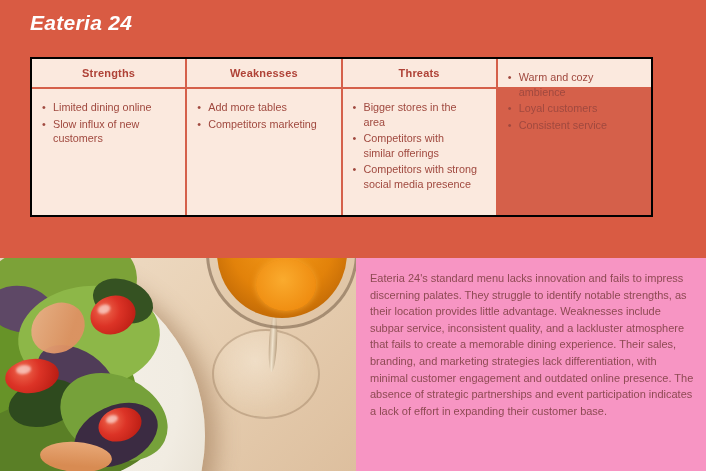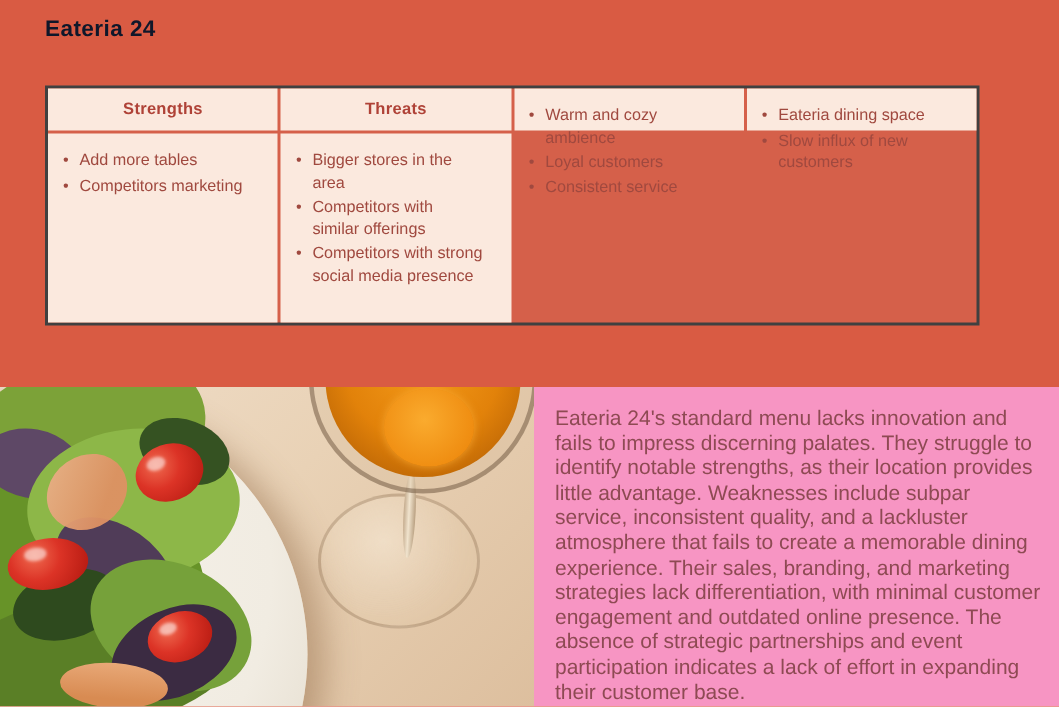--- a/index.html
+++ b/index.html
@@ -12,39 +12,40 @@
     height: 471px;
     background: #D95B43;
     overflow: hidden;
   }
 
   
   .title {
     position: absolute;
     left: 30px;
     top: 11px;
-    font-size: 15px;
+    font-size: 21px;
     font-weight: bold;
     letter-spacing: 0.3px;
-    color: #0f172a;
+    color: #ffffff;
+    font-style: italic;
   }
 
   
   .swot {
     position: absolute;
     left: 30px;
     top: 57px;
     width: 623px;
     height: 160px;
     display: grid;
     grid-template-columns: repeat(4, 1fr);
     grid-template-rows: 28px 1fr;
     gap: 2px;
     background: #D5604A;
-    border: 2px solid #404040;
+    border: 2px solid #000000;
   }
   .swot-cell { background: #FBE9DE; }
   .swot-header {
     display: flex;
     align-items: center;
     justify-content: center;
     font-size: 11px;
     font-weight: bold;
     color: #AF4237;
     letter-spacing: 0.2px;
@@ -156,46 +157,47 @@
 
   
   .analysis {
     width: 350px;
     height: 213px;
     background: #F795C3;
     padding: 12px 10px 0 14px;
     flex: none;
   }
   .analysis p {
-    font-size: 14px;
+    font-size: 11px;
     line-height: 16.6px;
     color: #8E4A53;
   }
 </style>
 </head>
 <body>
 
 <div class="slide">
 
   <div class="title">Eateria 24</div>
 
   <div class="swot">
     <div class="swot-cell swot-header">Strengths</div>
+    <div class="swot-cell swot-header">Weaknesses</div>
     <div class="swot-cell swot-header">Threats</div>
 
     <div class="swot-cell swot-body">
       <ul>
         <li>Warm and cozy ambience</li>
         <li>Loyal customers</li>
         <li>Consistent service</li>
       </ul>
     </div>
     <div class="swot-cell swot-body">
       <ul>
-        <li>Eateria dining space</li>
+        <li>Limited dining online</li>
         <li>Slow influx of new customers</li>
       </ul>
     </div>
     <div class="swot-cell swot-body">
       <ul>
         <li>Add more tables</li>
         <li>Competitors marketing</li>
       </ul>
     </div>
     <div class="swot-cell swot-body">

